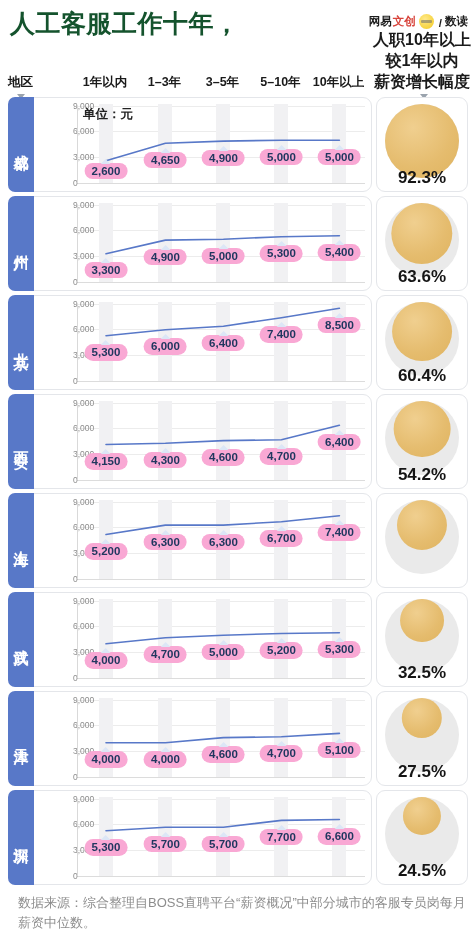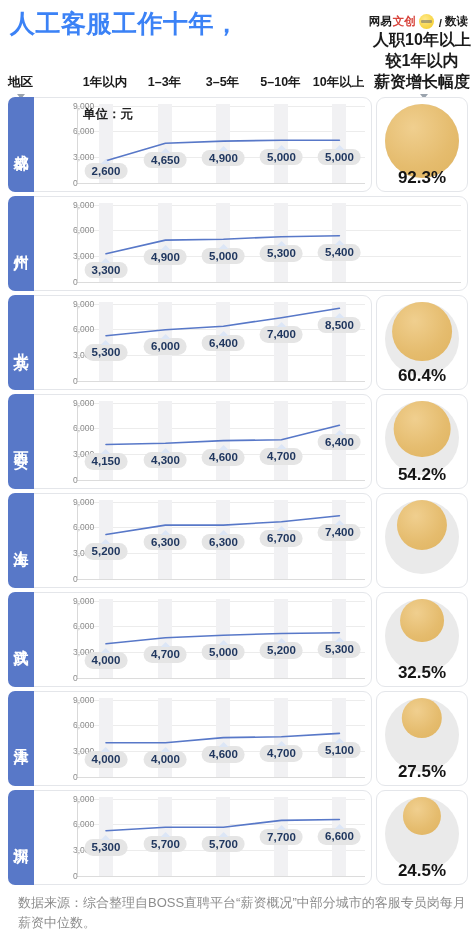--- a/index.html
+++ b/index.html
@@ -7,21 +7,21 @@
     width: 476px; height: 938px;
     background: #ffffff;
     font-family: "Liberation Sans", "DejaVu Sans", sans-serif;
     overflow: hidden;
   }
   .page { position: relative; width: 476px; height: 938px; background:#fff; }
 
   
   .header { padding: 8px 10px 0 10px; position: relative; }
   .title {
-    font-size: 25px; font-weight: 700; color: #3b82f6;
+    font-size: 25px; font-weight: 700; color: #14532d;
     line-height: 1.22; letter-spacing: .5px;
   }
   .brand {
     position: absolute; right: 8px; top: 14px;
     display: flex; align-items: flex-end; gap: 1px;
     font-size: 11.5px; font-weight: 700; color: #1c1c1c;
     white-space: nowrap;
   }
   .brand .wen { color:#d8443c; }
   .brand .badge {
@@ -90,21 +90,21 @@
     background:#f1f1f3; transform: translateX(-50%);
   }
   .gridline { position:absolute; left:0; right:6px; height:1px; background:#ececec; }
   .baseline { position:absolute; left:0; right:6px; height:1px; background:#dcdcdc; }
   .unit {
     position:absolute; left: 56px; top: 8px;
     font-size: 12.5px; font-weight:600; color:#222;
   }
   .bubble {
     position:absolute; transform: translate(-50%, 0);
-    background:#e5e5e5; color:#20375f;
+    background:#f9a8d4; color:#20375f;
     font-size: 11.5px; font-weight: 700;
     border-radius: 9px; padding: 2px 7px 2.5px 7px;
     white-space: nowrap; line-height: 1.05;
   }
   .bubble::after {
     content:""; position:absolute; left:50%; top:-4px; transform: translateX(-50%);
     width:0;height:0;border-left:5px solid transparent;border-right:5px solid transparent;
     border-bottom:5px solid #dce6f6;
   }
   svg.line { position:absolute; inset:0; width:100%; height:100%; overflow: visible; }
@@ -229,20 +229,27 @@
             <svg class="line">
               <path d="M79.0 56.8 L138.4 43.1 L196.4 42.2 L254.4 39.7 L312.4 38.8" fill="none" stroke="#5878c8" stroke-width="1.6" stroke-linecap="round" stroke-linejoin="round"></path>
             </svg>
             <div class="bubble" style="left: 79px; top: 65px;">3,300</div>
             <div class="bubble" style="left: 138.45px; top: 52.0778px;">4,900</div>
             <div class="bubble" style="left: 196.45px; top: 51.2222px;">5,000</div>
             <div class="bubble" style="left: 254.45px; top: 48.6556px;">5,300</div>
             <div class="bubble" style="left: 312.45px; top: 47.8px;">5,400</div>
           </div>
         </div>
+        <div class="circlecard">
+          <div class="circwrap">
+            <div class="basecirc"></div>
+            <div class="goldcirc" style="width: 61.427px; height: 61.427px;"></div>
+          </div>
+          <div class="pct">63.6%</div>
+        </div>
       </div>
       <div class="row">
         <div class="citytab">
           <span>北京</span>
         </div>
         <div class="chartcard">
           <div class="plot">
             <div class="gridline" style="left: 50px; top: 8px;"></div>
             <div class="yaxis-lbl" style="left: 46px; top: 8px; transform: translate(-100%, -50%);">9,000</div>
             <div class="gridline" style="left: 50px; top: 33.6667px;"></div>

